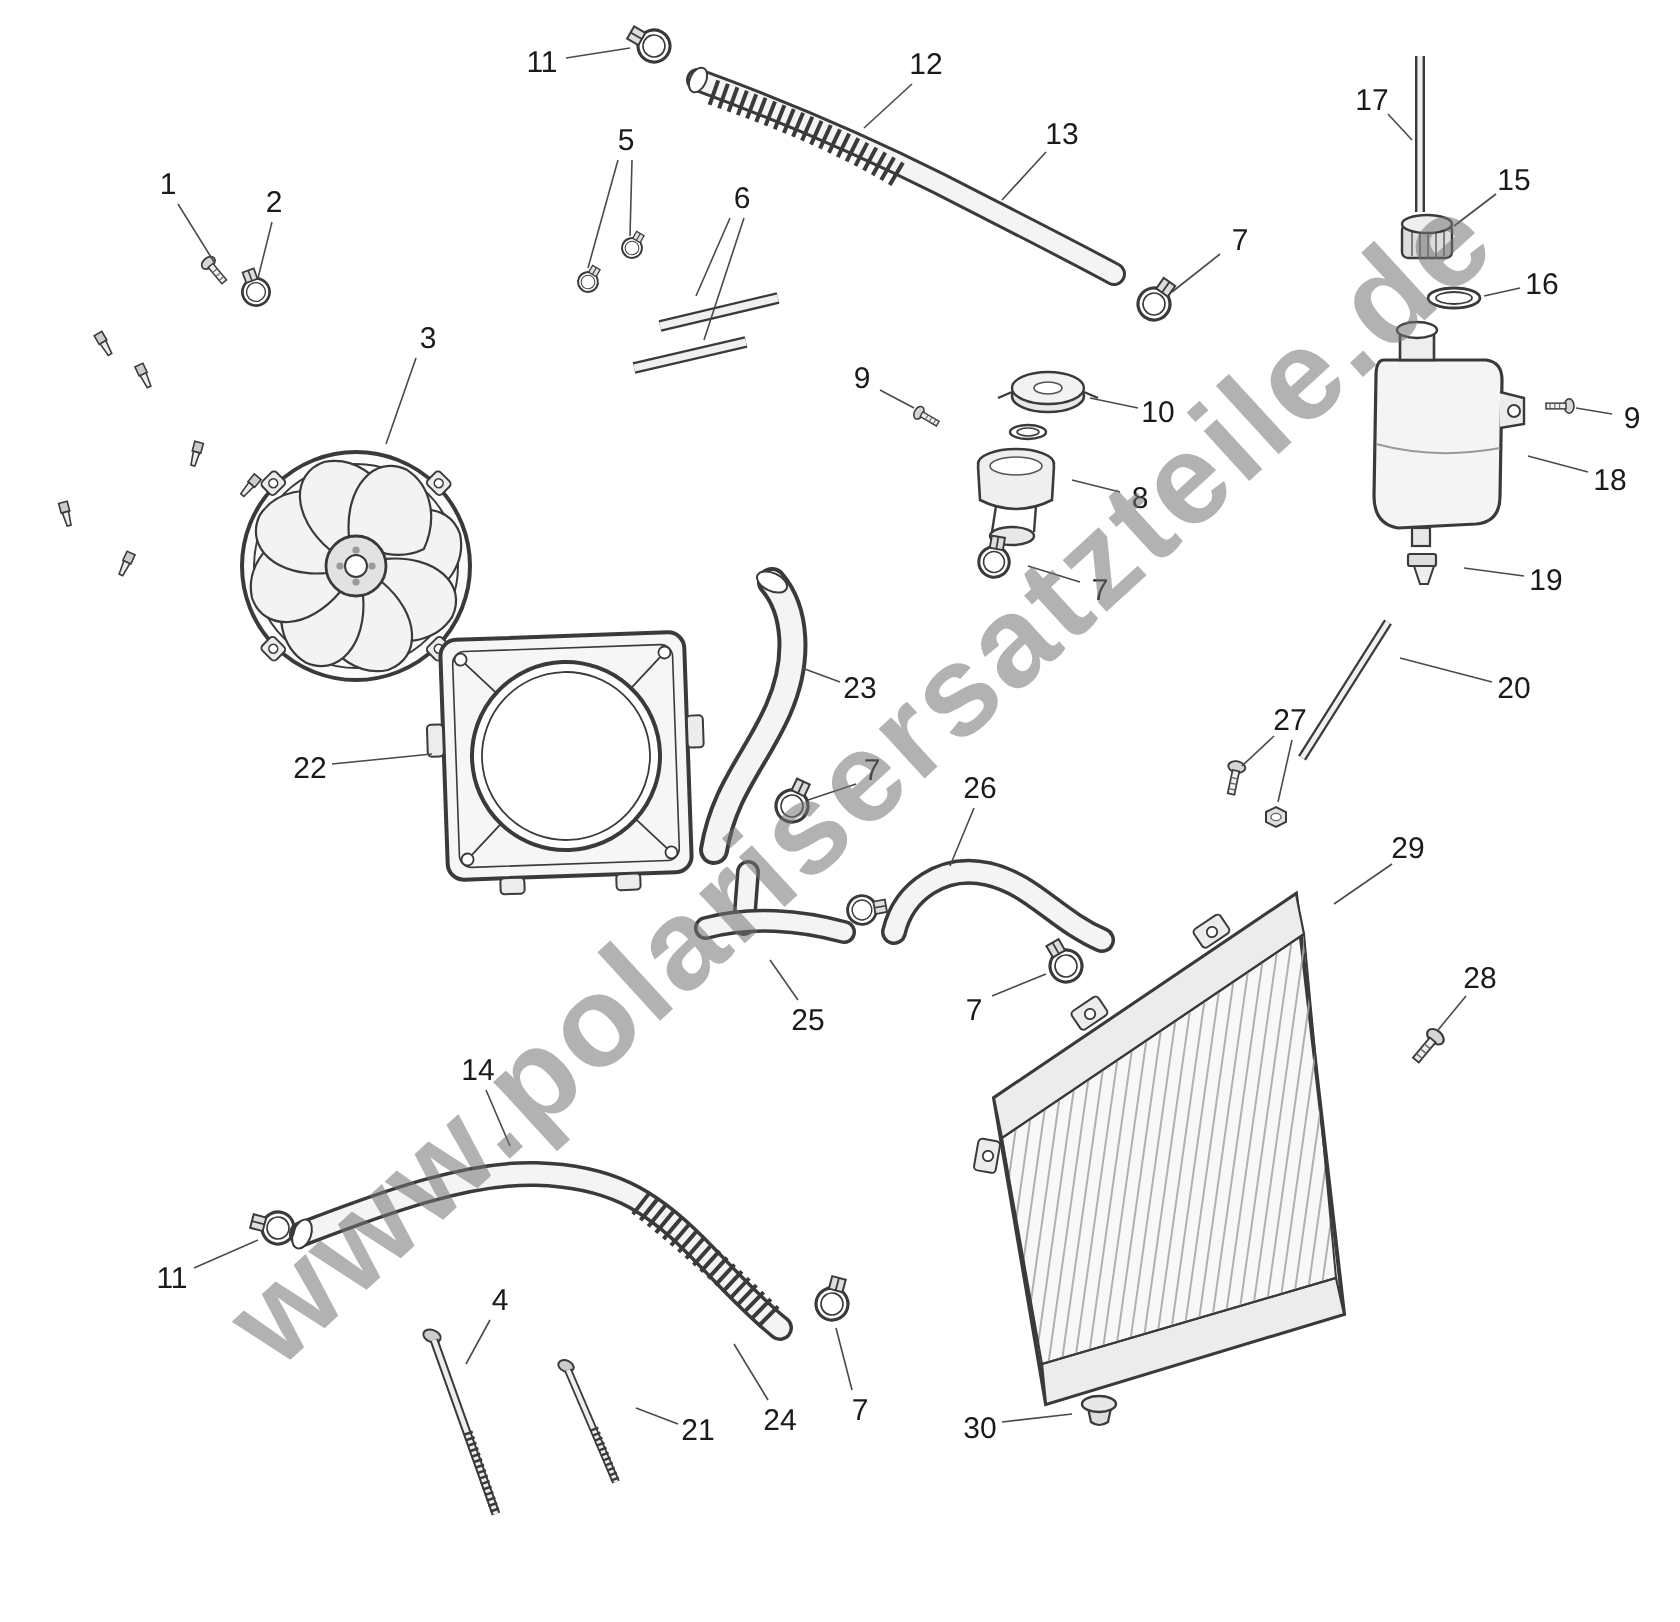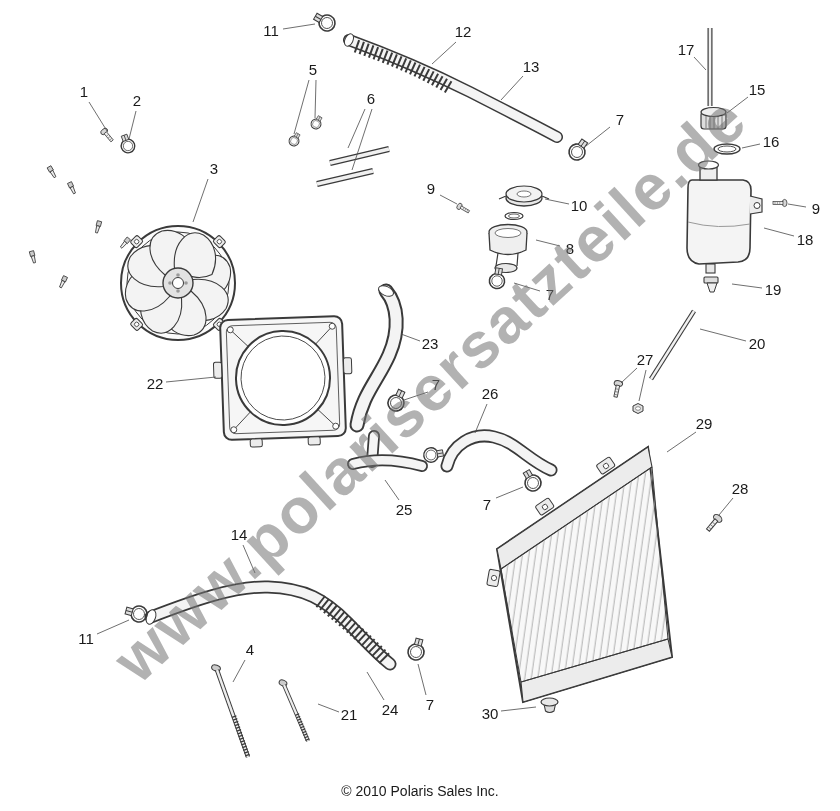--- a/index.html
+++ b/index.html
@@ -328,14 +328,13 @@
         <line x1="384" y1="700" x2="367" y2="672" class="leader"></line>
         <text x="390" y="715" class="callout">24</text>
         <line x1="426" y1="695" x2="418" y2="664" class="leader"></line>
         <text x="430" y="710" class="callout">7</text>
         <line x1="501" y1="711" x2="536" y2="707" class="leader"></line>
         <text x="490" y="719" class="callout">30</text>
       </g>
   </svg>
 
   <div class="watermark">www.polarisersatzteile.de</div>
-  <div class="copyright">© 2010 Polaris Sales Inc.</div>
 </div>
 
 </body></html>

